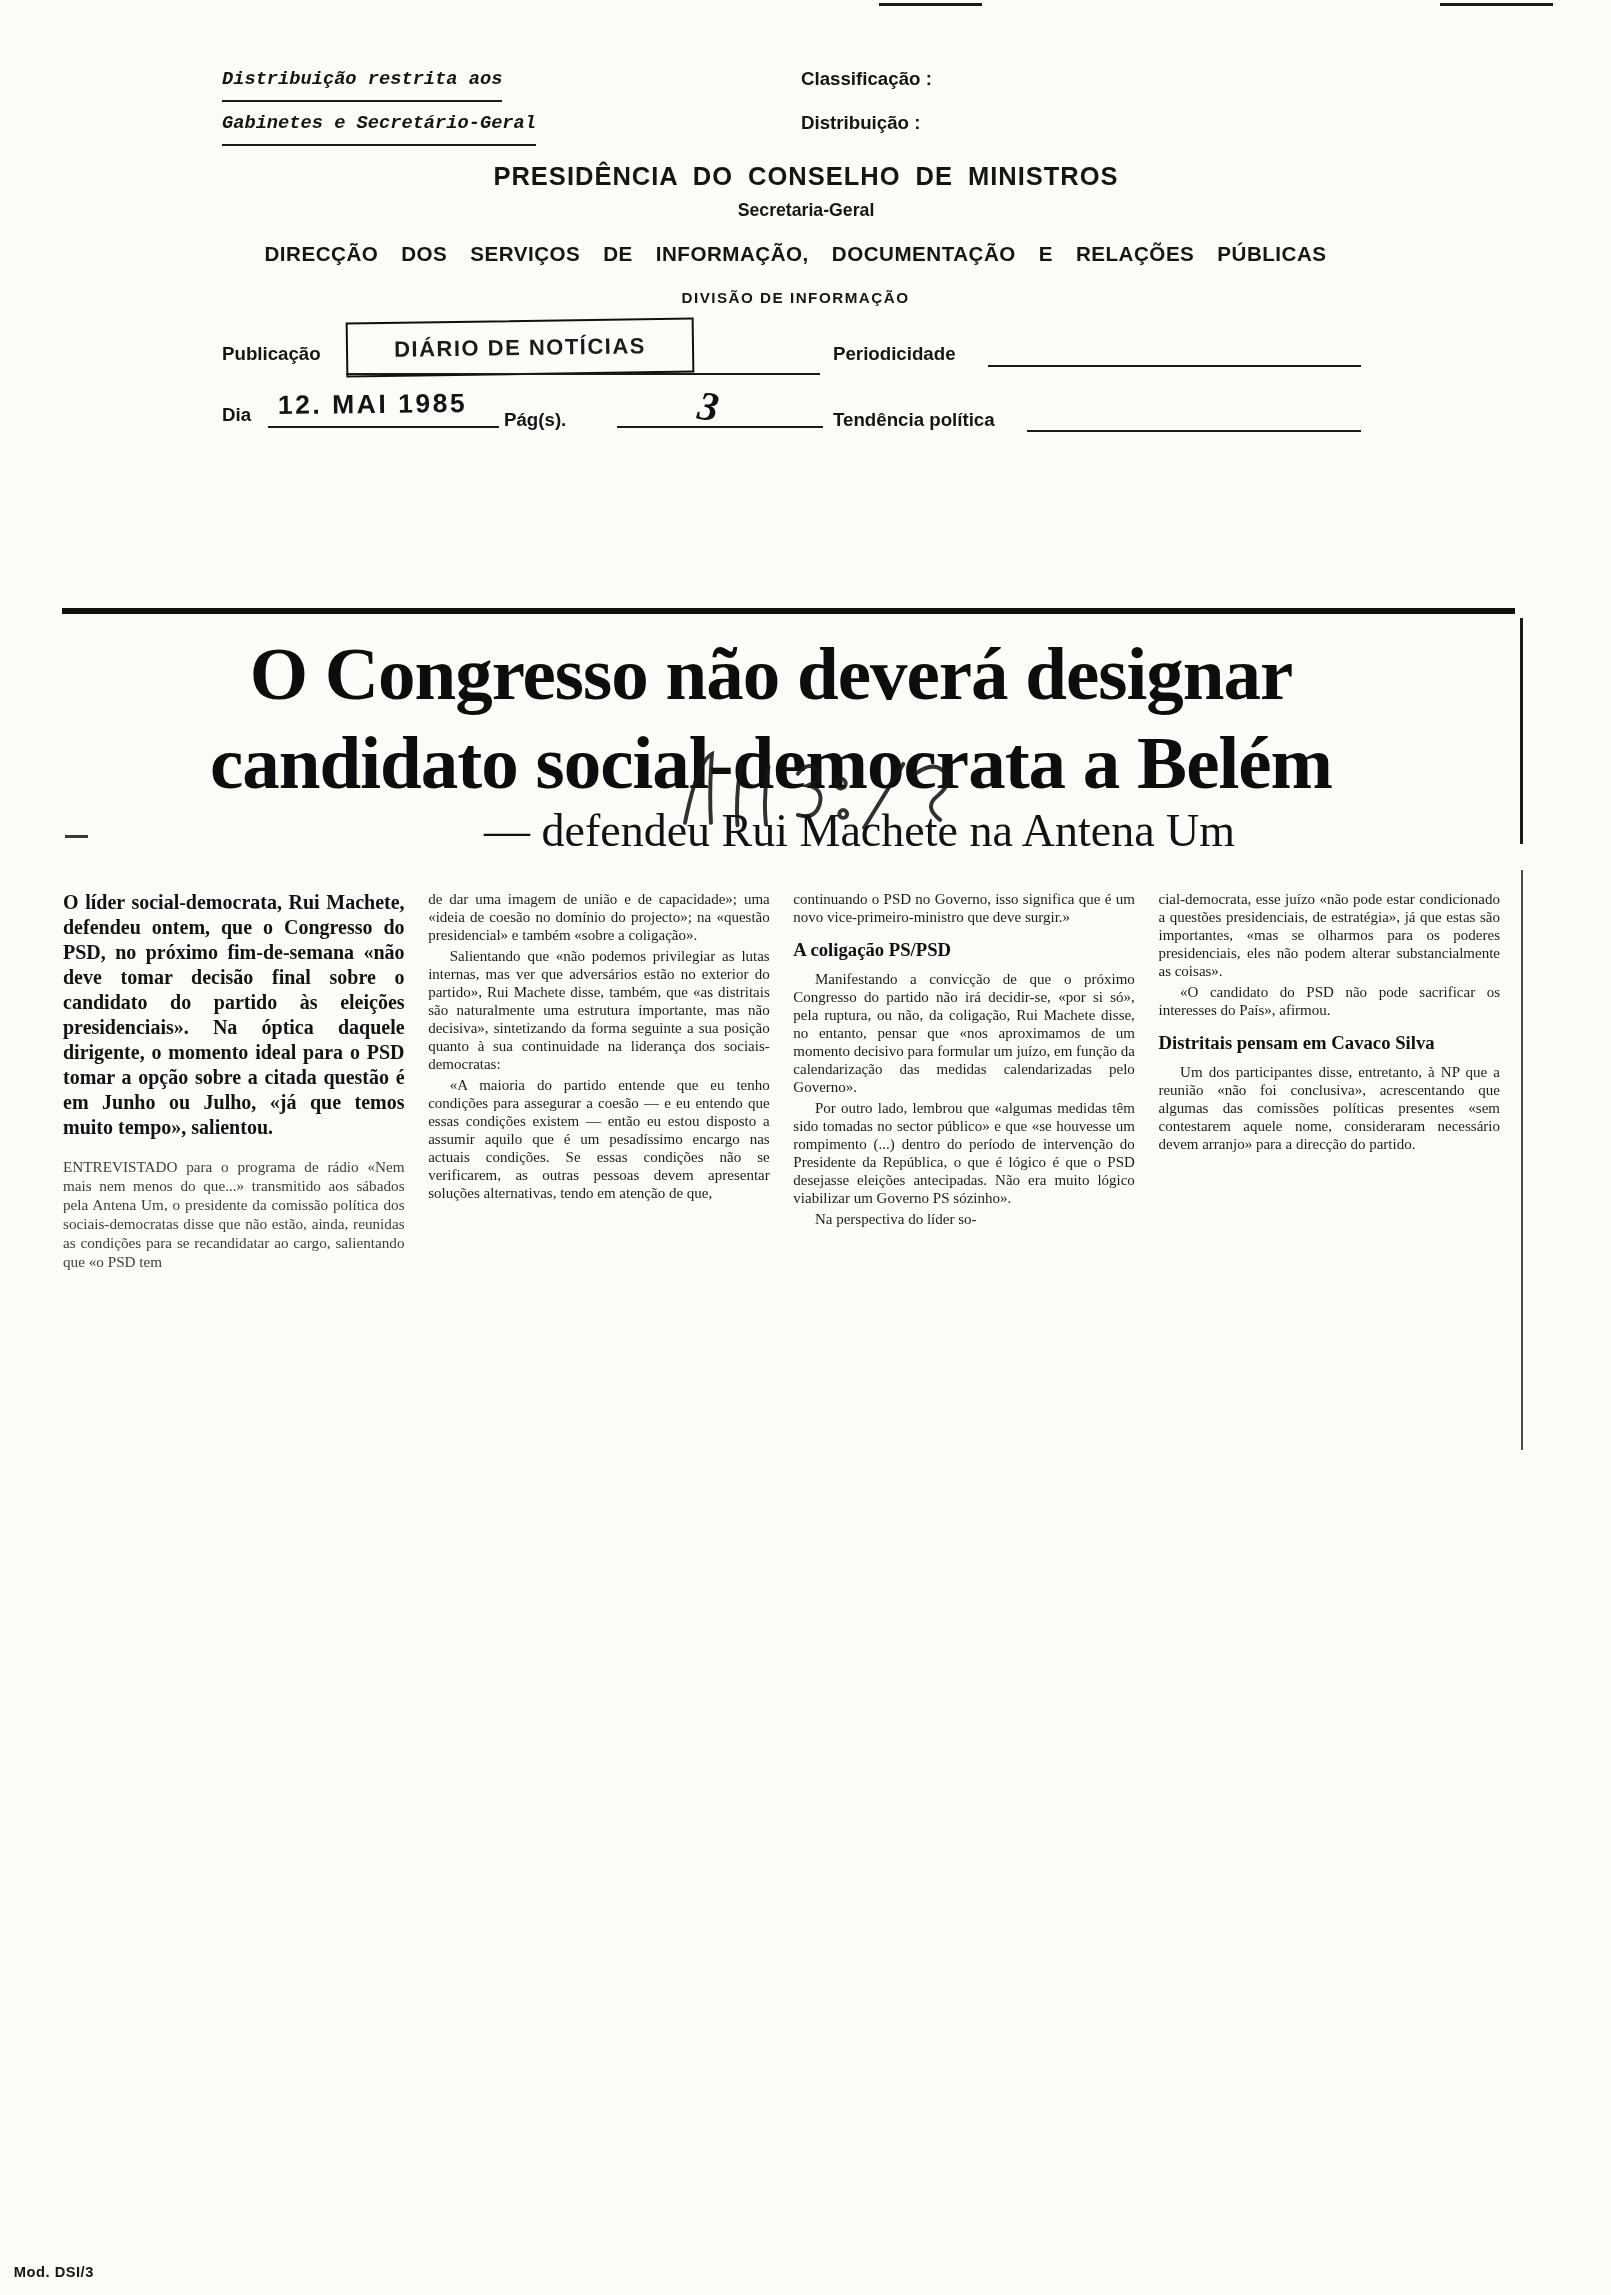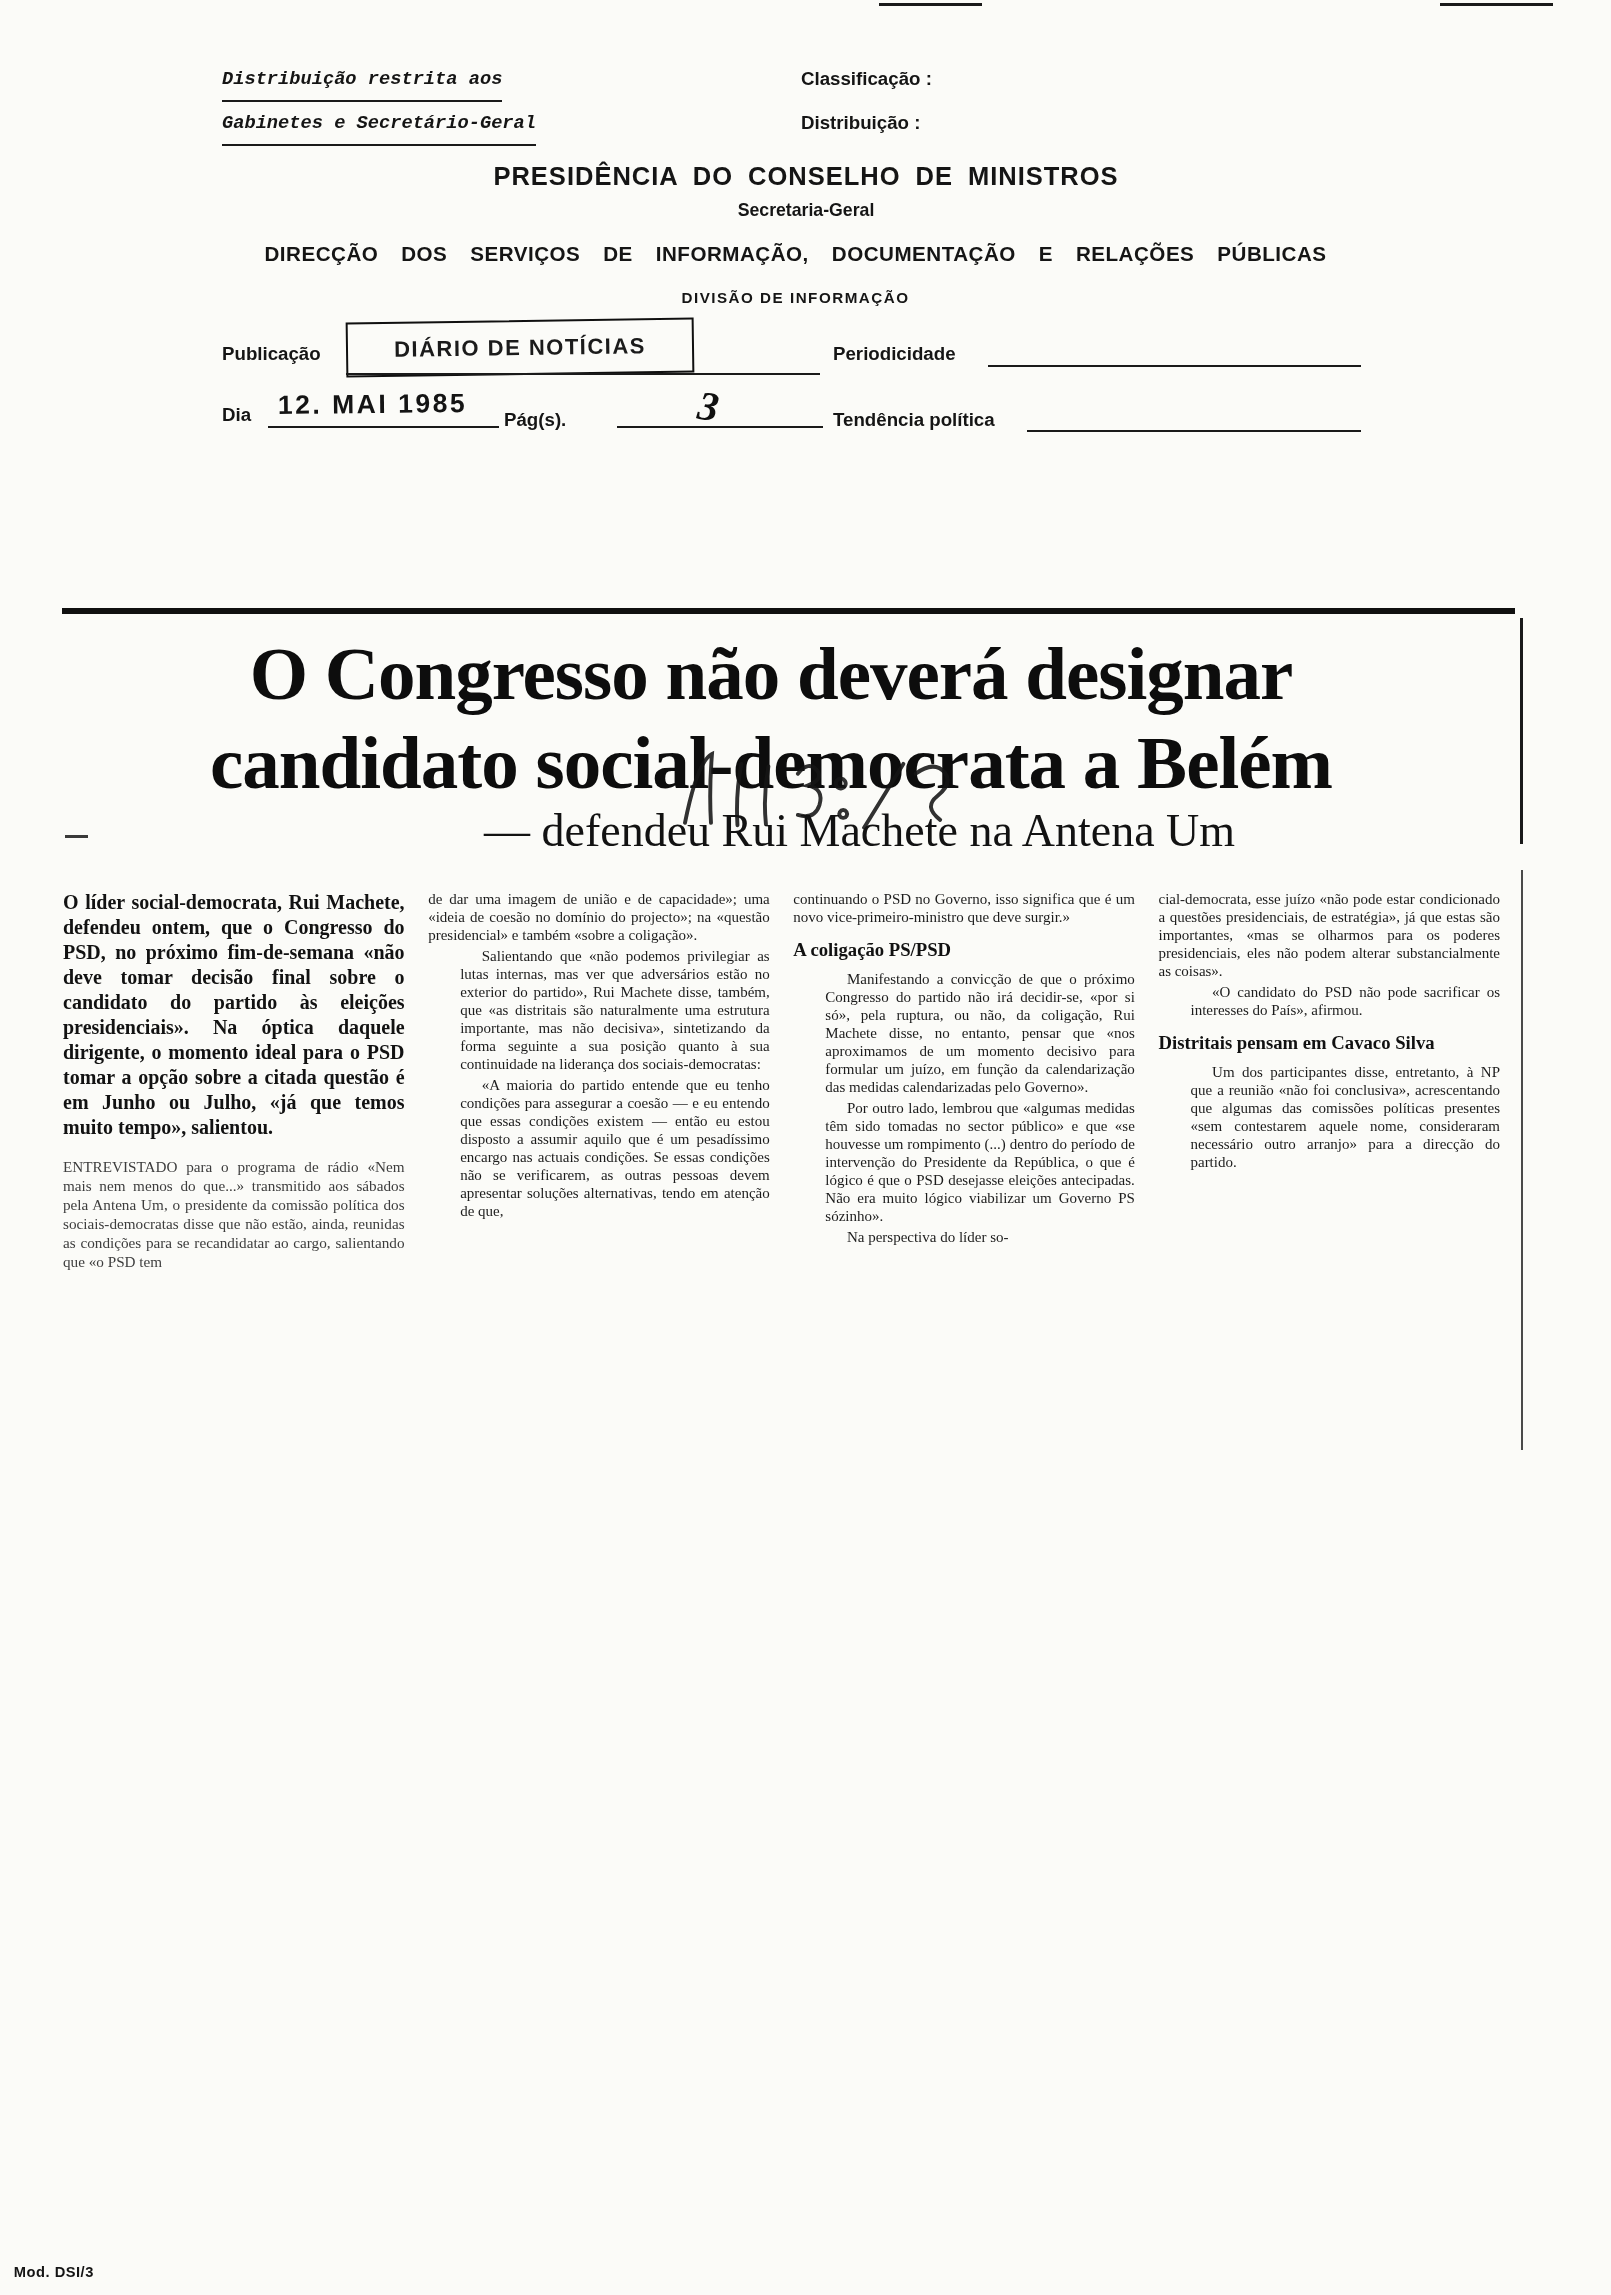--- a/index.html
+++ b/index.html
@@ -136,21 +136,21 @@
     font-family: "Liberation Serif", serif;
   }
   .col { flex: 1 1 0; min-width: 0; }
   .col p {
     margin: 0 0 2.9px 0;
     font-size: 15px;
     line-height: 18px;
     text-align: justify;
     color: #1c1c1c;
   }
-  .col p.indent { text-indent: 21.6px; margin-left: 32px; }
+  .col p.indent { text-indent: 21.6px; }
   .col .col-heading {
     font-size: 18.7px;
     font-weight: bold;
     margin: 12.8px 0 8.8px 0;
     line-height: 1.2;
     color: #111;
   }
   .lead {
     font-size: 20px !important;
     line-height: 25px !important;
@@ -247,18 +247,18 @@
     <p>continuando o PSD no Governo, isso significa que é um novo vice-primeiro-ministro que deve surgir.»</p>
     <div class="col-heading">A coligação PS/PSD</div>
     <p class="indent">Manifestando a convicção de que o próximo Congresso do partido não irá decidir-se, «por si só», pela ruptura, ou não, da coligação, Rui Machete disse, no entanto, pensar que «nos aproximamos de um momento decisivo para formular um juízo, em função da calendarização das medidas calendarizadas pelo Governo».</p>
     <p class="indent">Por outro lado, lembrou que «algumas medidas têm sido tomadas no sector público» e que «se houvesse um rompimento (...) dentro do período de intervenção do Presidente da República, o que é lógico é que o PSD desejasse eleições antecipadas. Não era muito lógico viabilizar um Governo PS sózinho».</p>
     <p class="indent">Na perspectiva do líder so-</p>
   </div>
   <div class="col">
     <p>cial-democrata, esse juízo «não pode estar condicionado a questões presidenciais, de estratégia», já que estas são importantes, «mas se olharmos para os poderes presidenciais, eles não podem alterar substancialmente as coisas».</p>
     <p class="indent">«O candidato do PSD não pode sacrificar os interesses do País», afirmou.</p>
     <div class="col-heading">Distritais pensam em Cavaco Silva</div>
-    <p class="indent">Um dos participantes disse, entretanto, à NP que a reunião «não foi conclusiva», acrescentando que algumas das comissões políticas presentes «sem contestarem aquele nome, consideraram necessário outro arranjo» para a direcção do partido.</p>
+    <p class="indent">Um dos participantes disse, entretanto, à NP que a reunião «não foi conclusiva», acrescentando que algumas das comissões políticas presentes «sem contestarem aquele nome, consideraram necessário devem arranjo» para a direcção do partido.</p>
   </div>
 </div>
 
 <div class="abs page-footer" style="left:13.8px; top:2264px;">Mod. DSI/3</div>
 
 
 </body></html>

